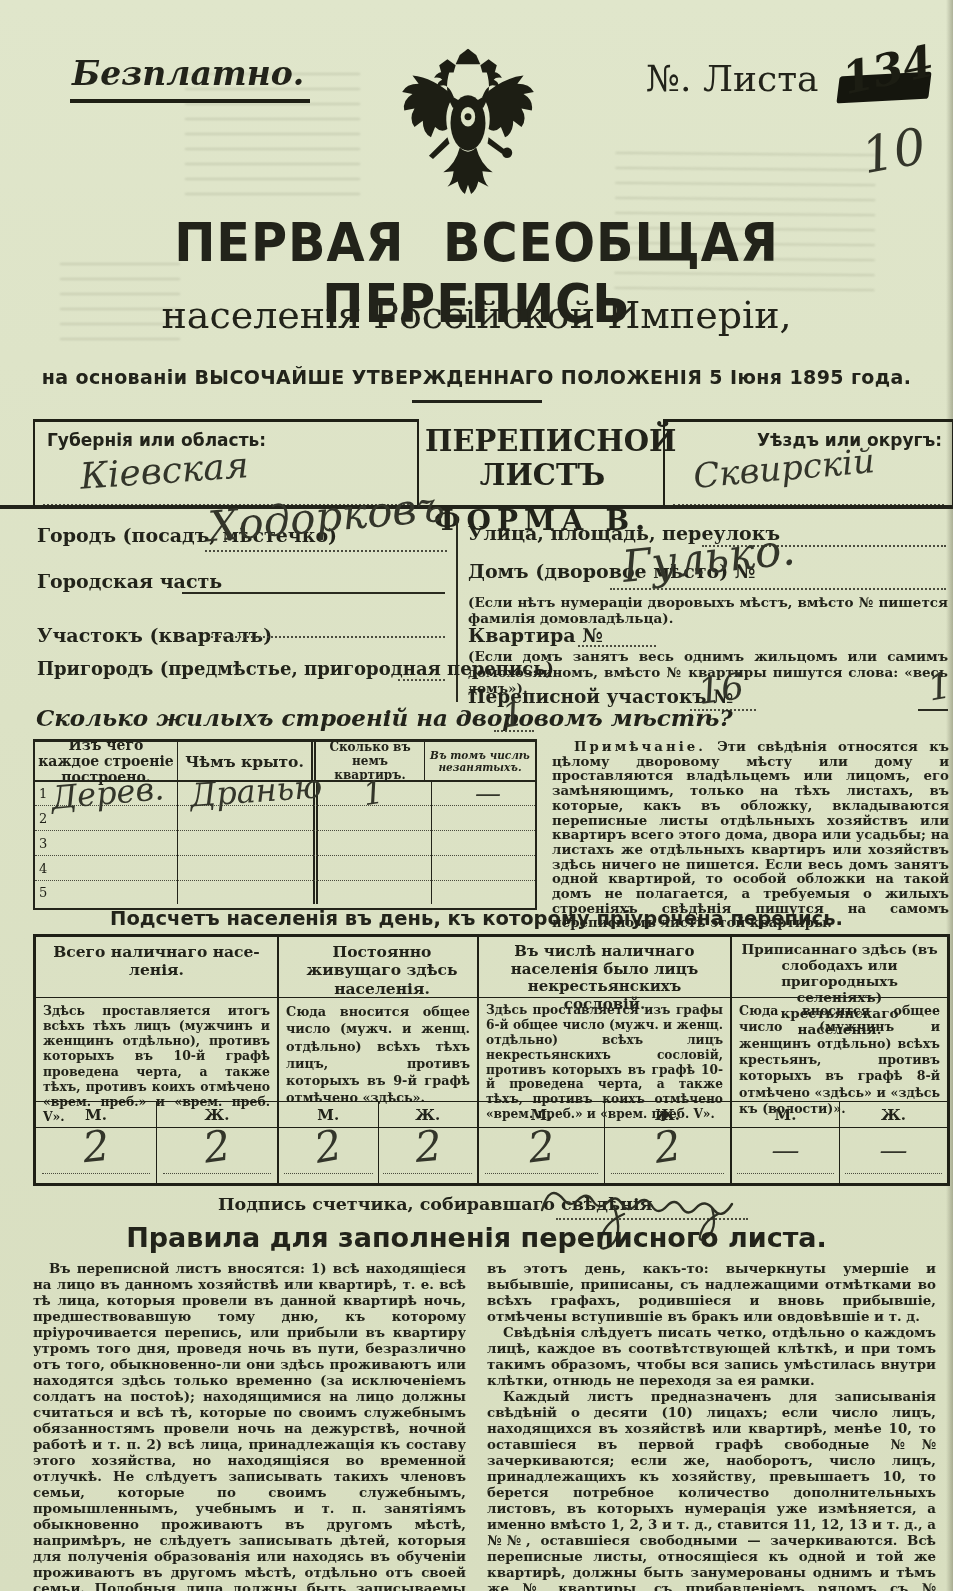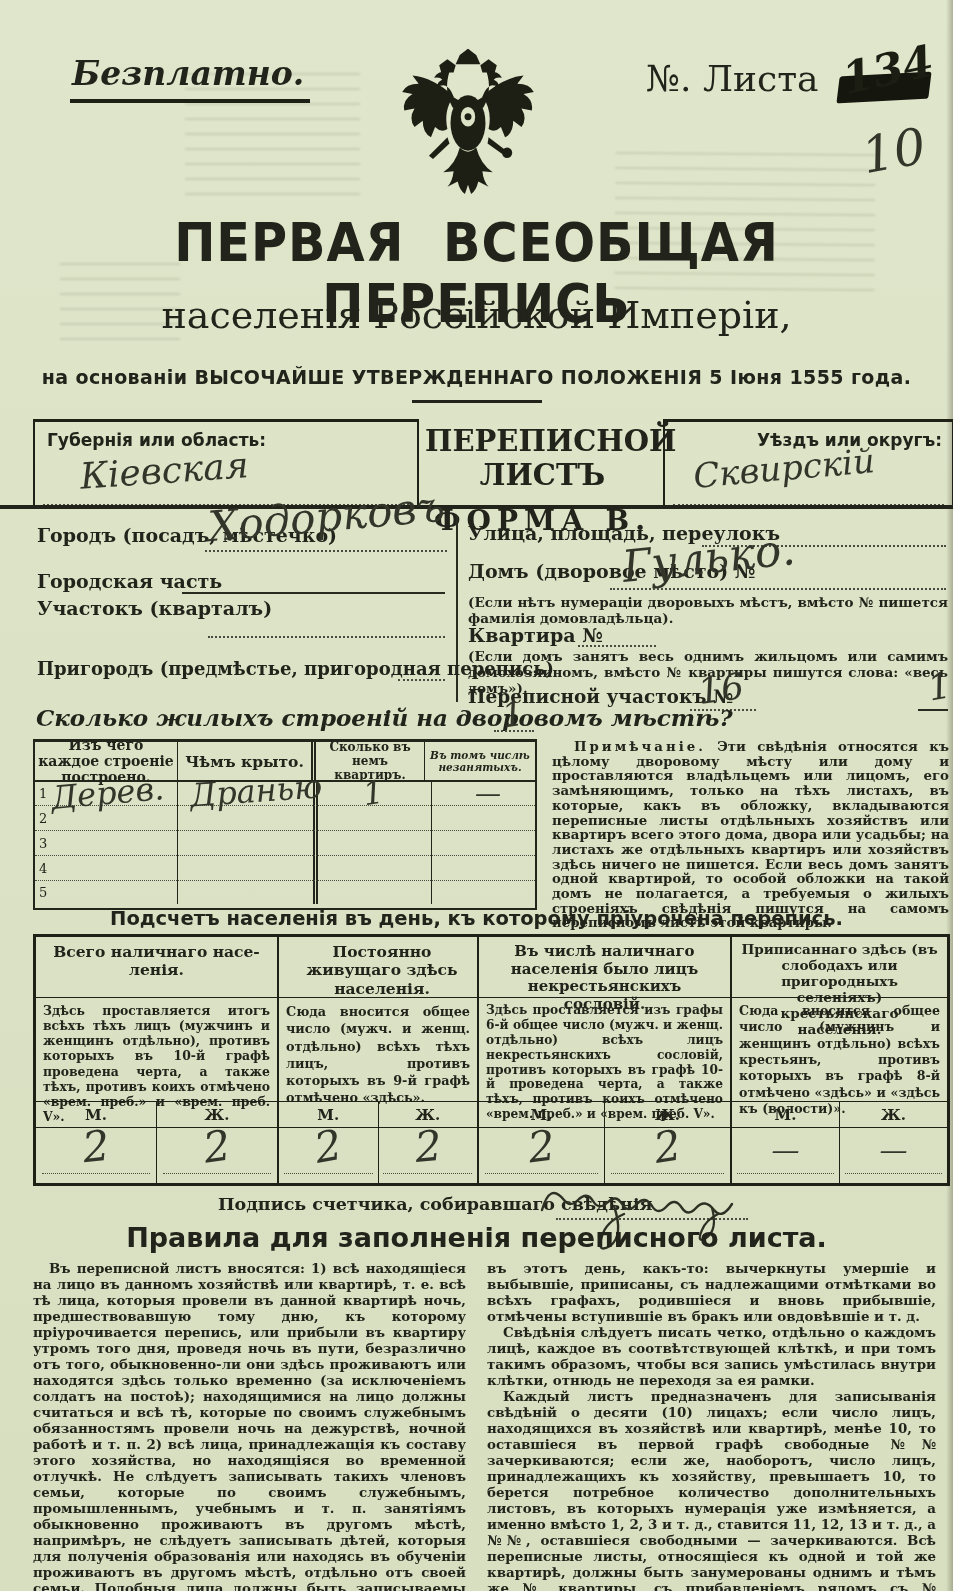--- a/index.html
+++ b/index.html
@@ -78,21 +78,21 @@
     </svg>
   </div>
 
   <div class="abs" style="left:646px;top:58px;font-size:36px;">№. Листа</div>
   <div class="abs ink" style="left:838px;top:74px;width:92px;height:27px;border-radius:3px;transform:rotate(-3deg) skewX(-10deg);background:#15160e;"></div>
   <div class="abs hw" style="left:842px;top:44px;font-size:44px;transform:rotate(-12deg);font-weight:bold;color:#1c1d13;">134</div>
   <div class="abs hw" style="left:862px;top:122px;font-size:50px;transform:rotate(-10deg);">10</div>
 
   <div class="abs sansB" style="left:0;top:212px;width:953px;text-align:center;font-size:53px;letter-spacing:1px;word-spacing:22px;transform:scaleX(.93);">ПЕРВАЯ ВСЕОБЩАЯ ПЕРЕПИСЬ</div>
   <div class="abs" style="left:0;top:293px;width:953px;text-align:center;font-size:38px;">населенія Россійской Имперіи,</div>
-  <div class="abs sansB" style="left:0;top:366px;width:953px;text-align:center;font-size:19px;letter-spacing:.4px;">на основаніи ВЫСОЧАЙШЕ УТВЕРЖДЕННАГО ПОЛОЖЕНІЯ 5 Іюня 1555 года.</div>
+  <div class="abs sansB" style="left:0;top:366px;width:953px;text-align:center;font-size:19px;letter-spacing:.4px;">на основаніи ВЫСОЧАЙШЕ УТВЕРЖДЕННАГО ПОЛОЖЕНІЯ 5 Іюня 1895 года.</div>
   <div class="abs ink" style="left:412px;top:400px;width:130px;height:3px;"></div>
 
   <div class="abs" style="left:33px;top:419px;width:382px;height:86px;border:2.5px solid #1f2016;border-bottom:none;border-top-width:3.5px;">
     <div class="abs sansB" style="left:12px;top:8px;font-size:17px;">Губернія или область:</div>
     <div class="abs hw" style="left:45px;top:28px;font-size:36px;transform:rotate(-4deg);">Кіевская</div>
     <div class="abs dotl" style="left:8px;right:8px;bottom:2px;"></div>
   </div>
 
   <div class="abs" style="left:425px;top:424px;width:235px;text-align:center;">
     <div class="serifB" style="font-size:29px;">ПЕРЕПИСНОЙ ЛИСТЪ</div>
@@ -109,21 +109,21 @@
 
   <div class="abs" style="left:456px;top:516px;width:1.5px;height:186px;background:#2a2b20;"></div>
 
   <div class="abs serifB" style="left:37px;top:524px;font-size:19px;">Городъ (посадъ, мѣстечко)</div>
   <div class="abs hw" style="left:208px;top:492px;font-size:42px;transform:rotate(-5deg);">Ходорковъ</div>
   <div class="abs dotl" style="left:205px;top:550px;width:242px;"></div>
 
   <div class="abs serifB" style="left:37px;top:570px;font-size:19px;">Городская часть</div>
   <div class="abs soll" style="left:182px;top:592px;width:263px;"></div>
 
-  <div class="abs serifB" style="left:37px;top:597px;font-size:19px;">Участокъ (кварталъ)</div>
+  <div class="abs serifB" style="left:37px;top:624px;font-size:19px;">Участокъ (кварталъ)</div>
   <div class="abs dotl" style="left:208px;top:636px;width:237px;"></div>
 
   <div class="abs serifB" style="left:37px;top:658px;font-size:18px;">Пригородъ (предмѣстье, пригородная перепись)</div>
   <div class="abs dotl" style="left:398px;top:679px;width:47px;"></div>
 
   <div class="abs serifB" style="left:468px;top:522px;font-size:19px;">Улица, площадь, переулокъ</div>
   <div class="abs dotl" style="left:702px;top:545px;width:244px;"></div>
 
   <div class="abs serifB" style="left:468px;top:560px;font-size:19px;">Домъ (дворовое мѣсто) №</div>
   <div class="abs hw" style="left:622px;top:532px;font-size:44px;transform:rotate(-6deg);">Гулько.</div>

